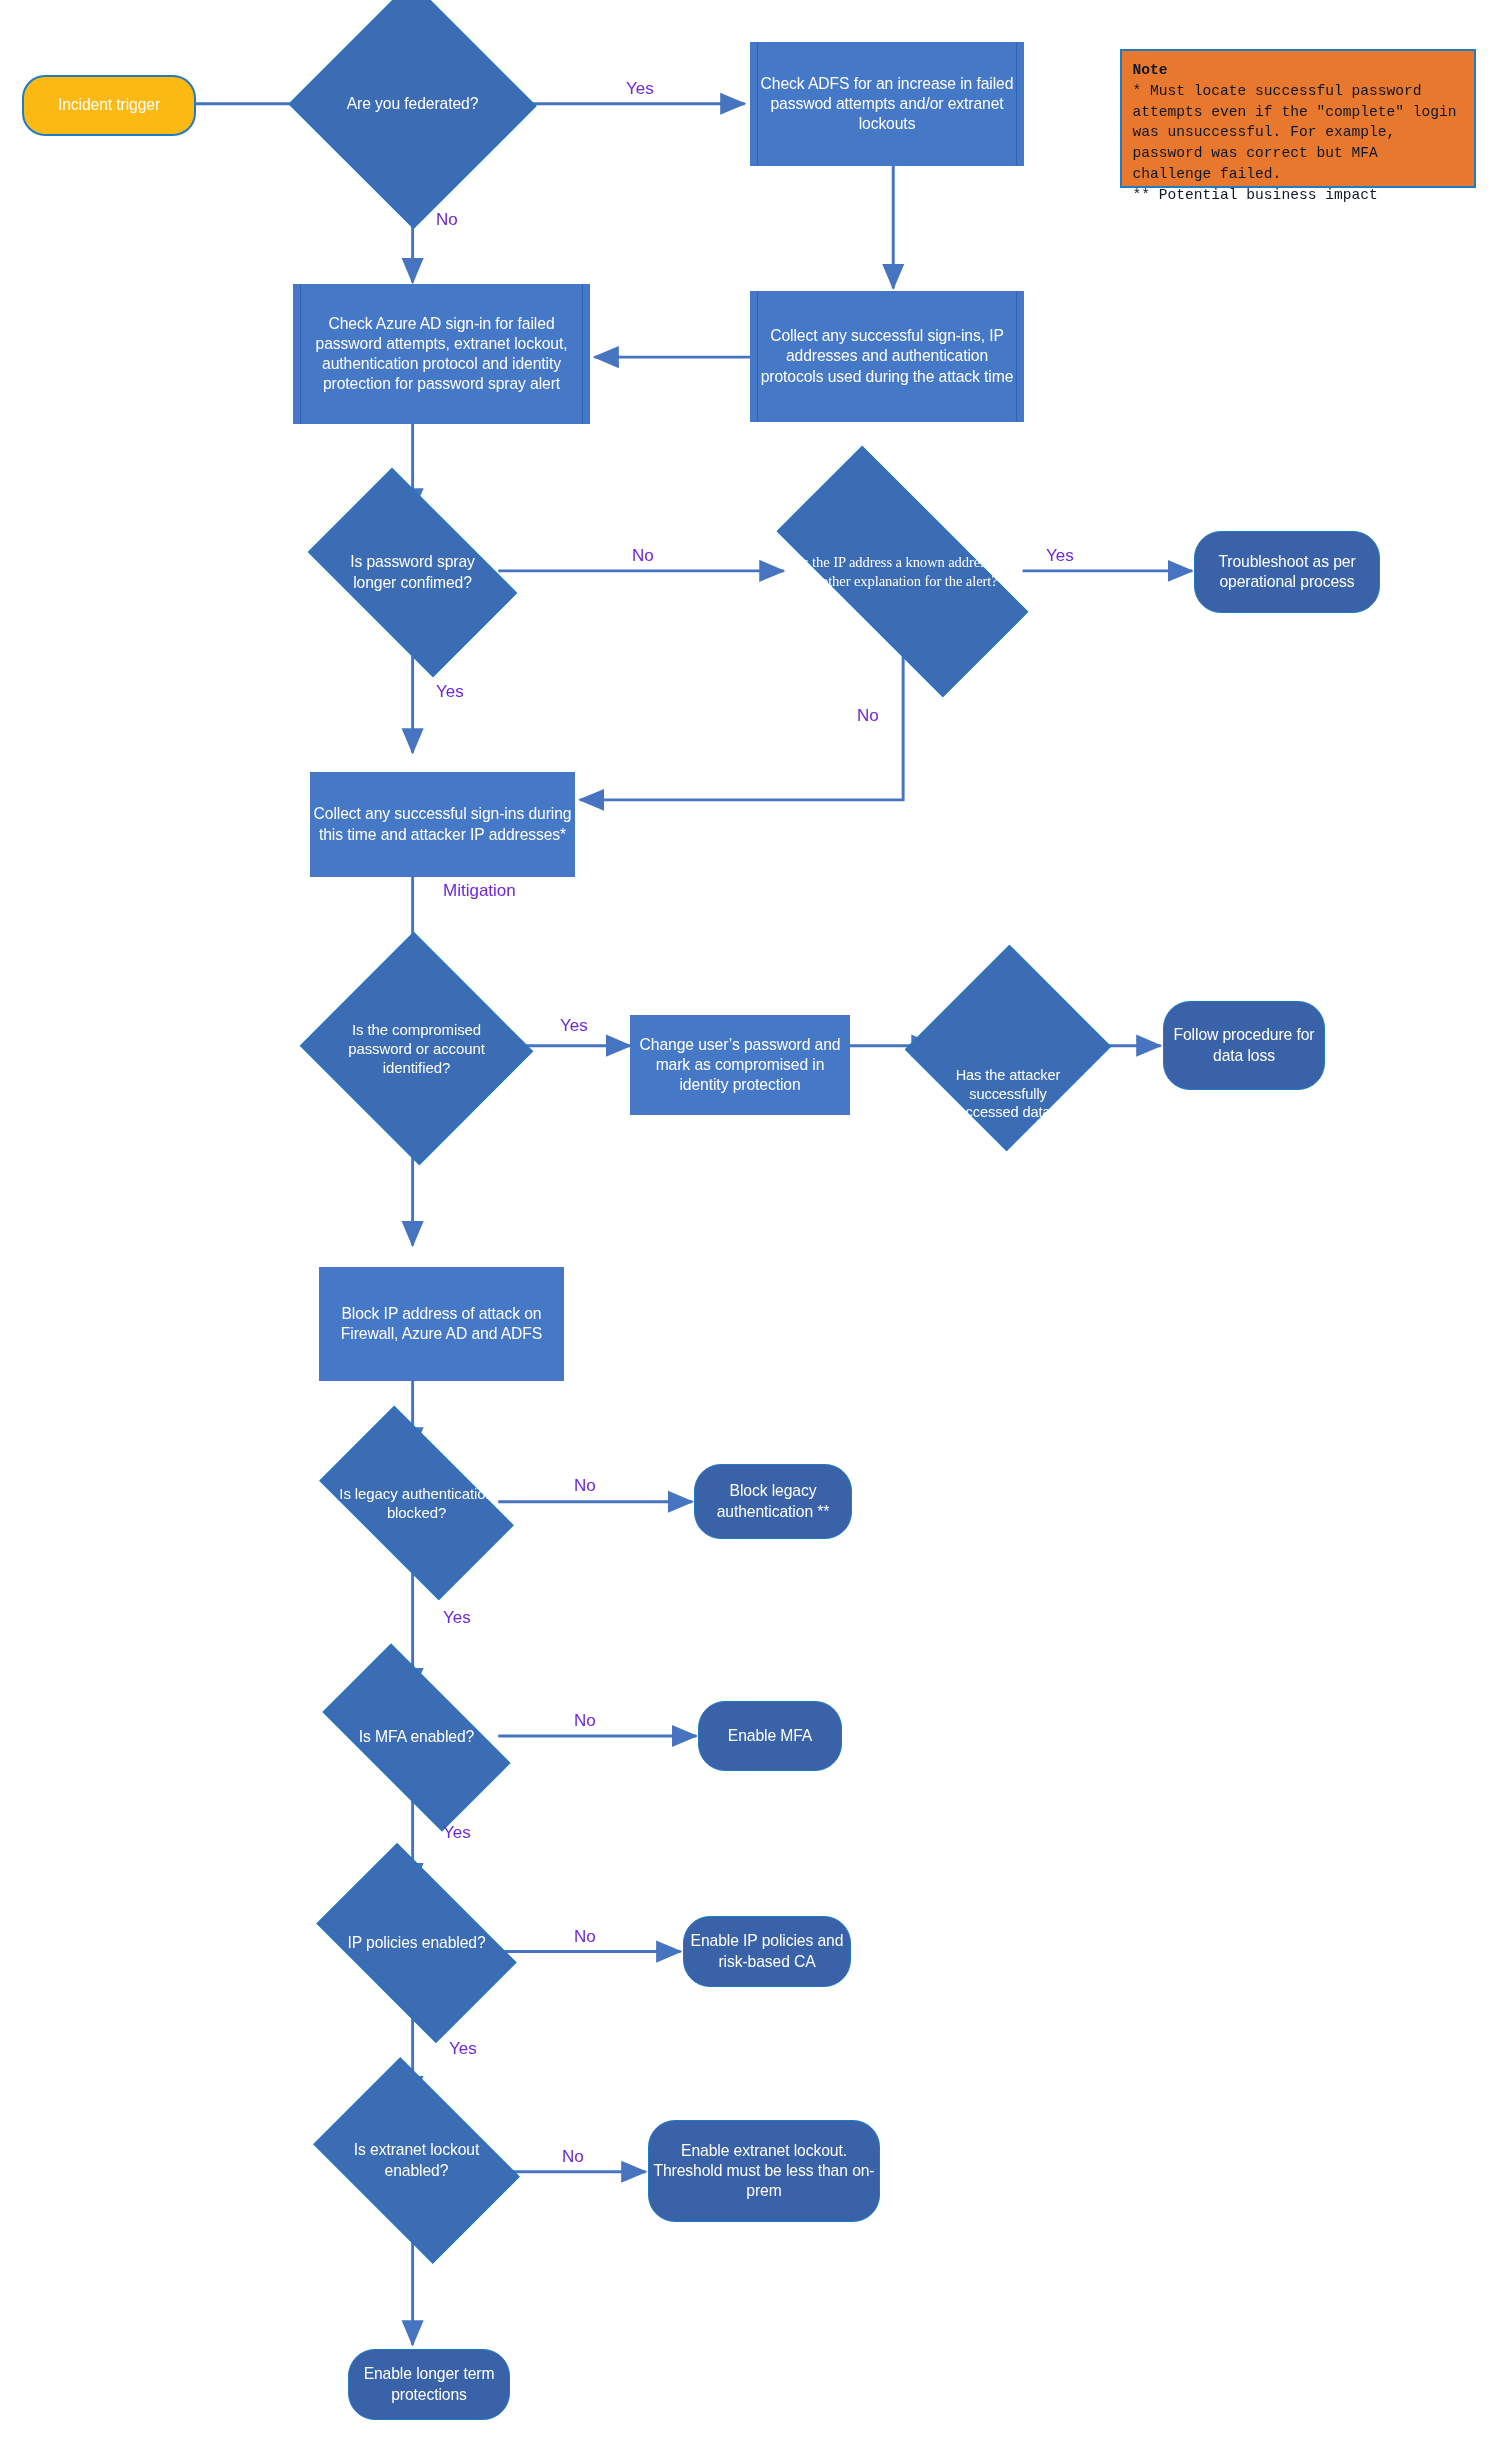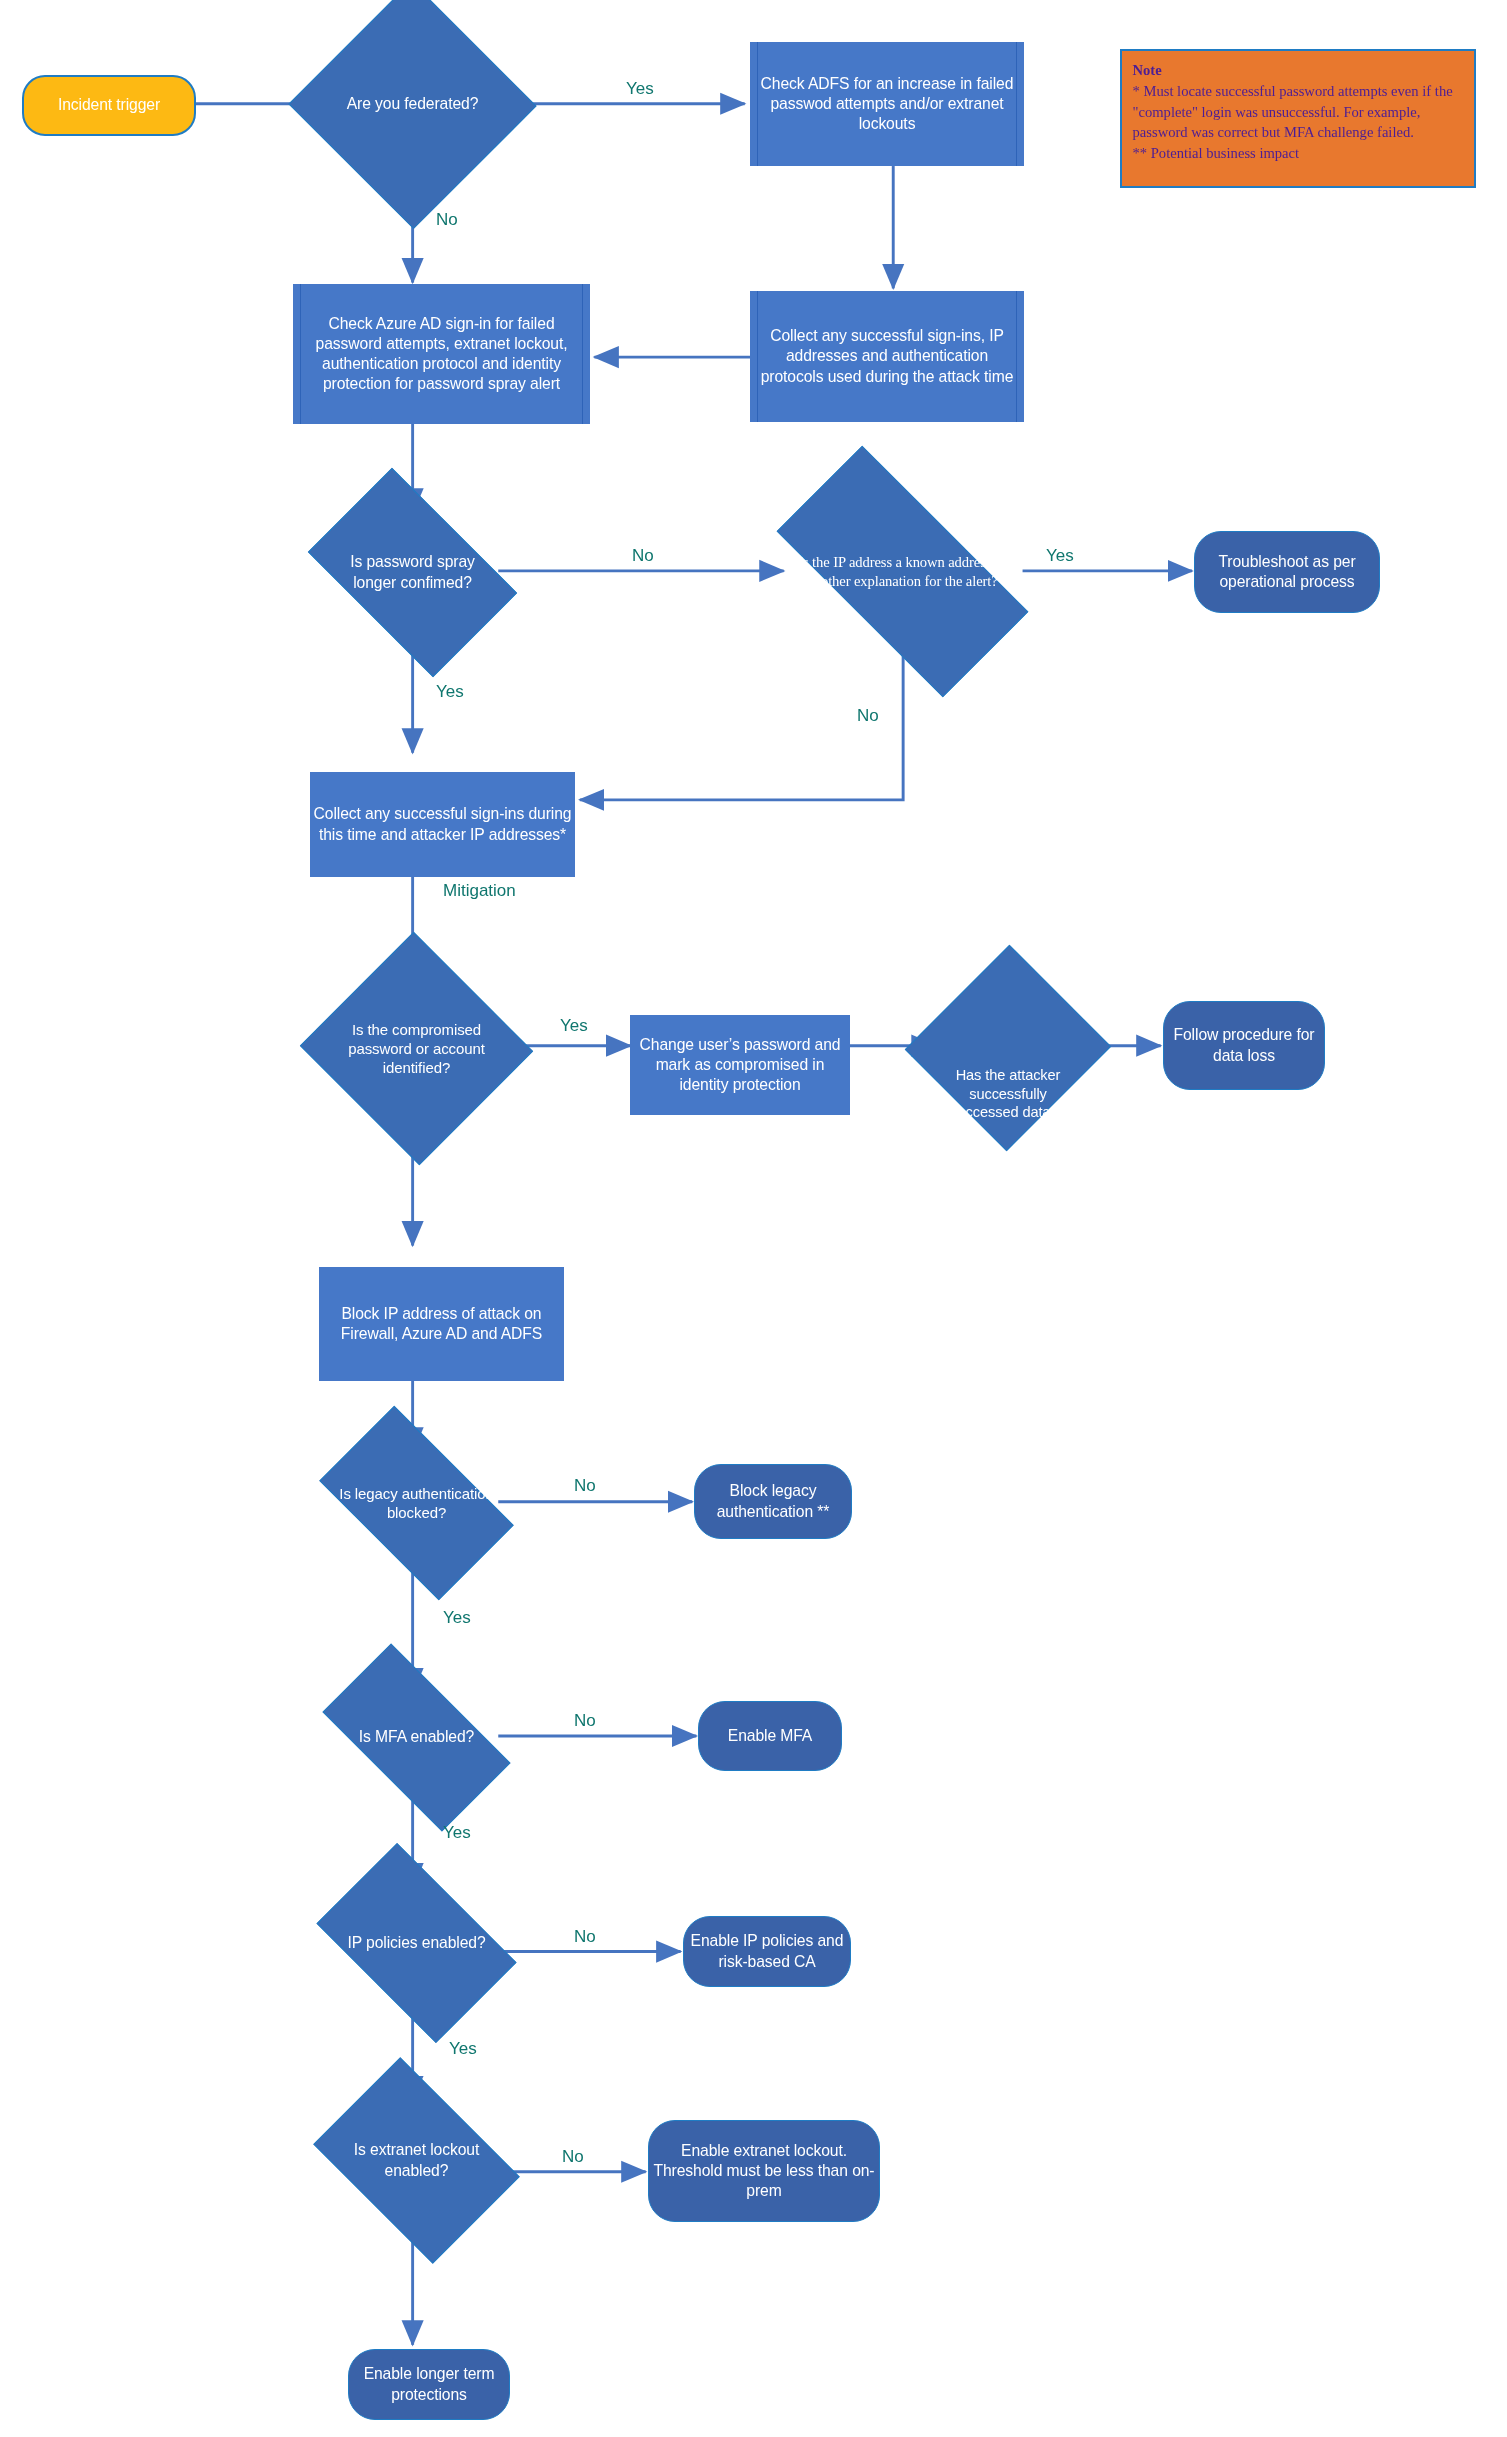--- a/index.html
+++ b/index.html
@@ -99,38 +99,38 @@
     position: relative;
     z-index: 2;
   }
 
   
   .notebox {
     position: absolute;
     box-sizing: border-box;
     background: #E8782E;
     border: 2.3px solid #1F7CC4;
-    color: #4c1d95;
+    color: #0f172a;
     padding: 9.3px 10.5px 5.8px 10.5px;
-    font-family: Liberation Serif, serif;
+    font-family: Liberation Mono, monospace;
     line-height: 1.42;
   }
   .notebox .note-title {
     font-weight: bold;
     display: block;
   }
   .notebox .note-body {
     display: block;
     white-space: pre-line;
   }
 
   
   .edge-label {
     position: absolute;
-    color: #0f766e;
+    color: #6d28d9;
     font-family: "Liberation Sans", sans-serif;
     white-space: nowrap;
   }
 </style>
 </head>
 <body>
 
 <div id="canvas">
 
   <svg id="edges" viewBox="0 0 2588 4185" width="1508" height="2438">

